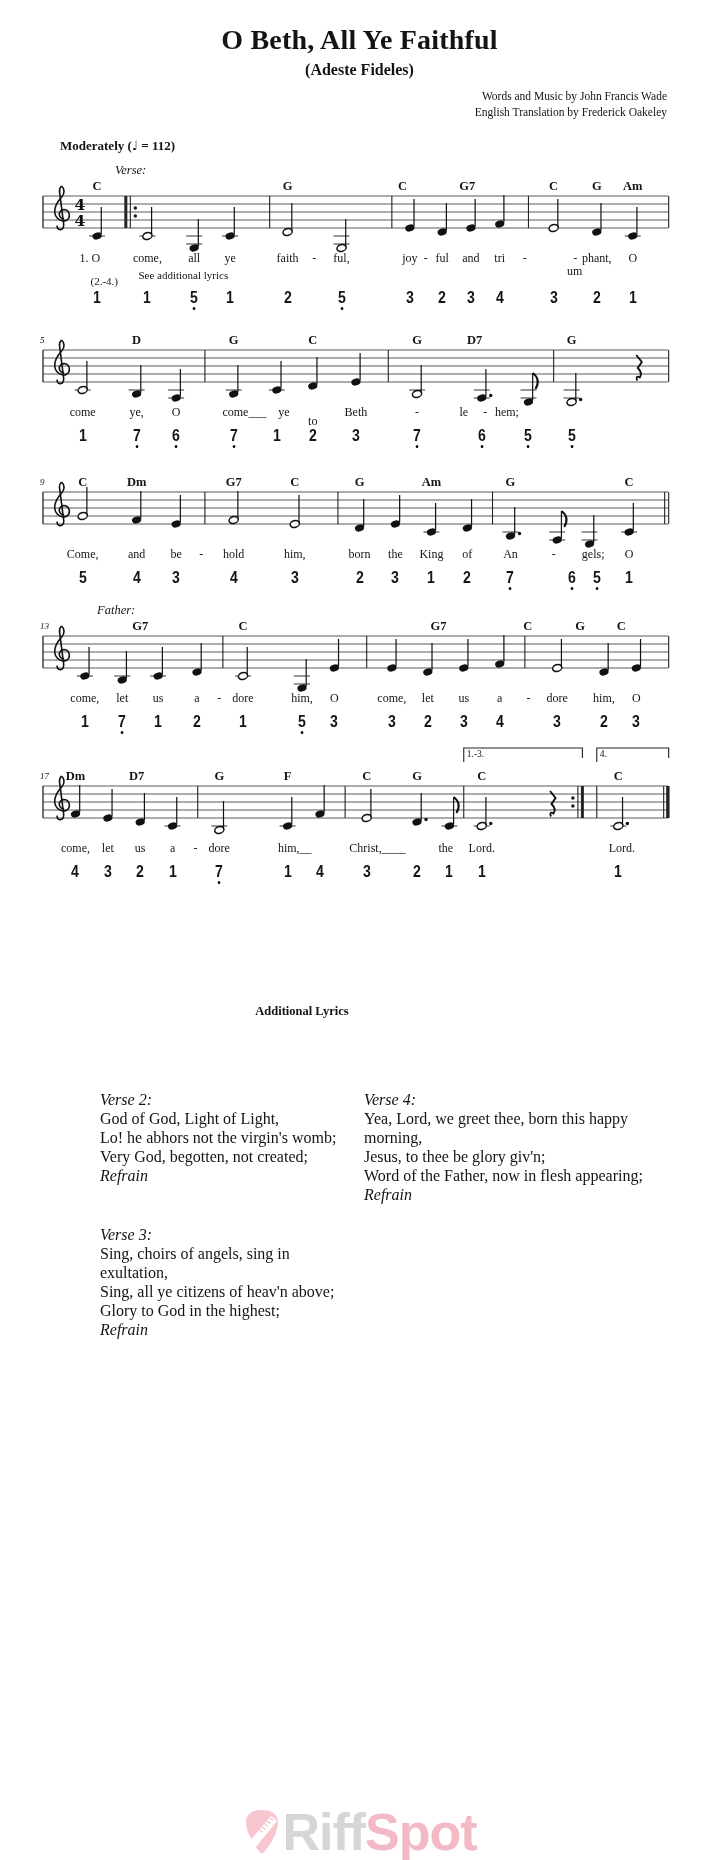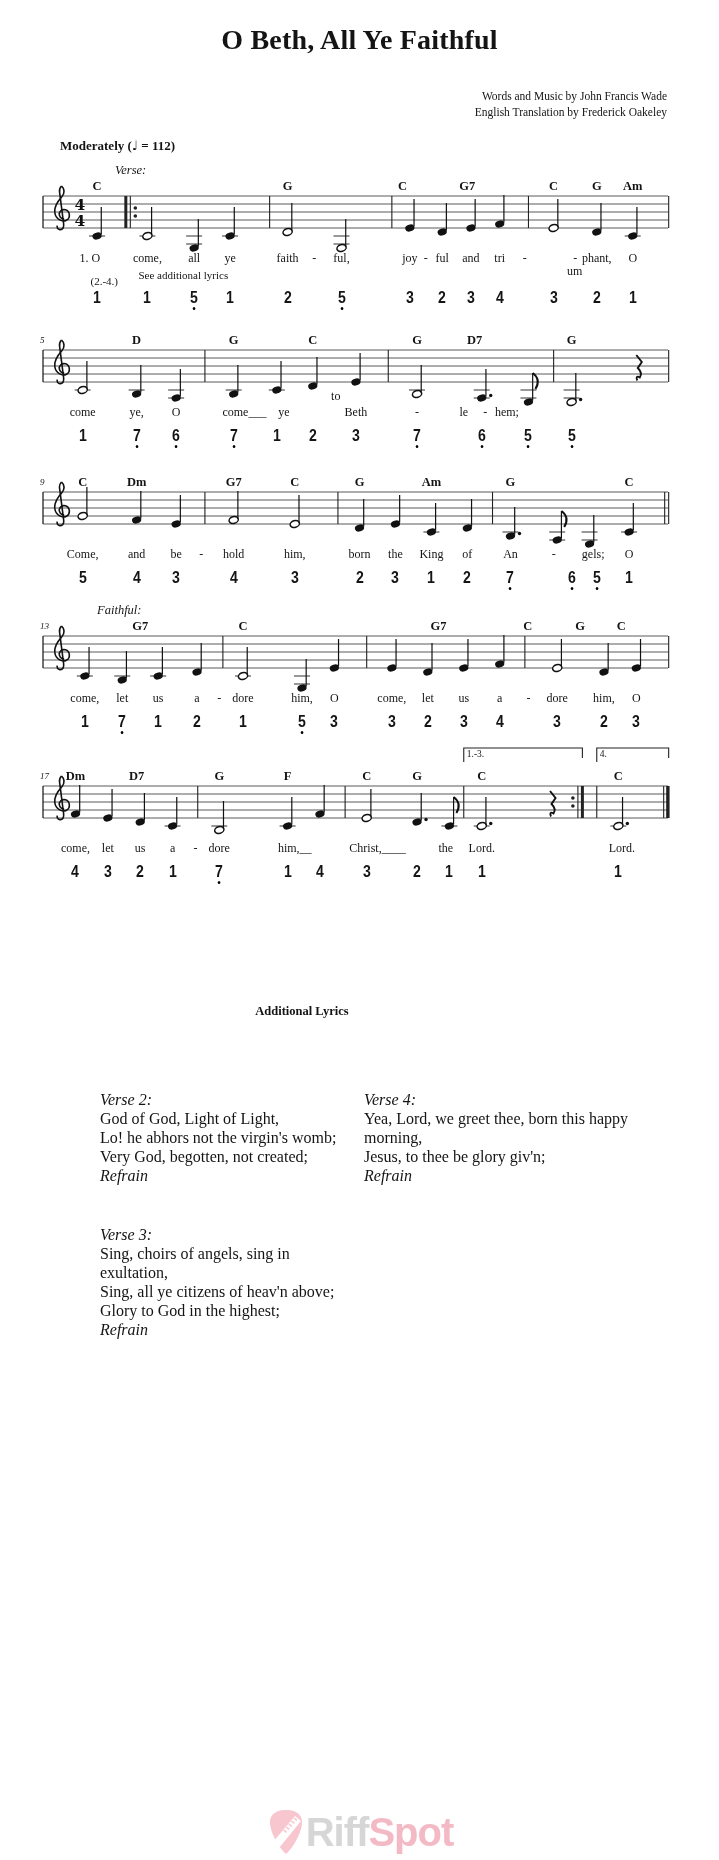--- a/index.html
+++ b/index.html
@@ -19,29 +19,30 @@
   .sublyr{font-size:11px;white-space:nowrap;}
   .sublyr.it{}
   .num{font-family:"Liberation Sans",sans-serif;font-weight:bold;font-size:16px;
        text-align:center;transform:translateX(-50%) scaleX(.88);line-height:16px;}
   .num .d{display:block;width:3px;height:3px;background:#000;border-radius:50%;margin:1px auto 0;}
   .endlab{font-size:9.5px;white-space:nowrap;}
   .addl-head{top:1004px;left:100px;width:404px;text-align:center;font-weight:bold;font-size:12.5px;}
   .vblock{margin-bottom:18px;font-size:16px;line-height:19px;margin-top:40px;}
   .vtitle,.vrefrain{font-style:italic;}
   .footer{top:1804px;left:0;width:100%;height:56px;display:flex;align-items:center;justify-content:center;}
-  .brand{font-family:"Liberation Sans",sans-serif;font-weight:bold;font-size:40px;letter-spacing:-1px;line-height:40px;}
+  .brand{font-family:"Liberation Sans",sans-serif;font-weight:bold;font-size:52px;letter-spacing:-1px;line-height:40px;}
   svg{display:block;}
 </style>
 </head>
 <body>
 
 <div class="page">
 
   <div class="abs title">O Beth, All Ye Faithful</div>
+  <div class="abs subtitle">(Adeste Fideles)</div>
 
   <div class="abs credits">
     <div>Words and Music by John Francis Wade</div>
     <div>English Translation by Frederick Oakeley</div>
   </div>
 
   <div class="abs tempo"><span>Moderately</span>&nbsp;<span>(</span><span class="note">♩</span>&nbsp;<span>= 112)</span></div>
 
   <div id="systems">
       <div class="abs" style="top: 150px; left: 0px;">
@@ -343,20 +344,21 @@
         <div>Sing, all ye citizens of heav'n above;</div>
         <div>Glory to God in the highest;</div>
         <div class="vrefrain">Refrain</div>
       </div>
     </div>
   <div class="abs" style="top:1050px;left:364px;width:300px;" id="addl-col-2">
       <div class="vblock">
         <div class="vtitle">Verse 4:</div>
         <div>Yea, Lord, we greet thee, born this happy morning,</div>
         <div>Jesus, to thee be glory giv'n;</div>
+        <div>Word of the Father, now in flesh appearing;</div>
         <div class="vrefrain">Refrain</div>
       </div>
     </div>
 
   <div class="abs footer">
     <svg width="40" height="48" viewBox="0 0 40 48">
       <path id="pickShape" d="M20 2 C30 1.5 37 7 36 16 C34.7 27 26 41 20 46 C14 41 5.3 27 4 16 C3 7 10 1.5 20 2 Z" fill="#f8c6cf"></path>
       <g id="pickSlash">
         <path d="M7 34 L29 8 L35 13 L13 40 Z" fill="#ffffff"></path>
         <path id="pickFrets" d="M28 10 l3 2.4 M25.4 13 l3 2.4 M22.8 16 l3 2.4 M20.2 19 l3 2.4 M17.6 22 l3 2.4" stroke-width="1.6" fill="none" stroke="#f8c6cf"></path>
@@ -410,21 +412,21 @@
     <div class="abs chord cx" style="left: 233.675px; top: 333px;">G</div>
     <div class="abs chord cx" style="left: 312.765px; top: 333px;">C</div>
     <div class="abs chord cx" style="left: 417.02px; top: 333px;">G</div>
     <div class="abs chord cx" style="left: 474.54px; top: 333px;">D7</div>
     <div class="abs chord cx" style="left: 571.605px; top: 333px;">G</div>
     <div class="abs lyr cx" style="left: 82.685px; top: 405px;">come</div>
     <div class="abs lyr cx" style="left: 136.61px; top: 405px;">ye,</div>
     <div class="abs lyr cx" style="left: 176.155px; top: 405px;">O</div>
     <div class="abs lyr cx" style="left: 244.46px; top: 405px;">come___</div>
     <div class="abs lyr cx" style="left: 284.005px; top: 405px;">ye</div>
-    <div class="abs lyr cx" style="left: 312.765px; top: 389px; margin-left: 23px;">to</div>
+    <div class="abs lyr cx" style="left: 312.765px; top: 414px;">to</div>
     <div class="abs lyr cx" style="left: 355.905px; top: 405px;">Beth</div>
     <div class="abs lyr cx" style="left: 417.02px; top: 405px;">-</div>
     <div class="abs lyr cx" style="left: 463.755px; top: 405px;">le</div>
     <div class="abs lyr cx" style="left: 485.325px; top: 405px;">-</div>
     <div class="abs lyr cx" style="left: 506.895px; top: 405px;">hem;</div>
     <div class="abs num" style="left: 82.685px; top: 428px;">1</div>
     <div class="abs num" style="left: 136.61px; top: 428px;">7<i class="d"></i></div>
     <div class="abs num" style="left: 176.155px; top: 428px;">6<i class="d"></i></div>
     <div class="abs num" style="left: 233.675px; top: 428px;">7<i class="d"></i></div>
     <div class="abs num" style="left: 276.815px; top: 428px;">1</div>
@@ -463,21 +465,21 @@
     <div class="abs num" style="left: 233.675px; top: 570px;">4</div>
     <div class="abs num" style="left: 294.79px; top: 570px;">3</div>
     <div class="abs num" style="left: 359.5px; top: 570px;">2</div>
     <div class="abs num" style="left: 395.45px; top: 570px;">3</div>
     <div class="abs num" style="left: 431.4px; top: 570px;">1</div>
     <div class="abs num" style="left: 467.35px; top: 570px;">2</div>
     <div class="abs num" style="left: 510.49px; top: 570px;">7<i class="d"></i></div>
     <div class="abs num" style="left: 571.605px; top: 570px;">6<i class="d"></i></div>
     <div class="abs num" style="left: 596.77px; top: 570px;">5<i class="d"></i></div>
     <div class="abs num" style="left: 629.125px; top: 570px;">1</div>
-    <div class="abs seclabel" style="left: 97.065px; top: 603px;">Faithful:</div>
+    <div class="abs seclabel" style="left: 97.065px; top: 603px;">Father:</div>
     <div class="abs mnum" style="left: 40px; top: 621px;">13</div>
     <div class="abs chord cx" style="left: 140.205px; top: 619px;">G7</div>
     <div class="abs chord cx" style="left: 243.022px; top: 619px;">C</div>
     <div class="abs chord cx" style="left: 438.59px; top: 619px;">G7</div>
     <div class="abs chord cx" style="left: 527.746px; top: 619px;">C</div>
     <div class="abs chord cx" style="left: 580.233px; top: 619px;">G</div>
     <div class="abs chord cx" style="left: 621.216px; top: 619px;">C</div>
     <div class="abs lyr cx" style="left: 84.842px; top: 691px;">come,</div>
     <div class="abs lyr cx" style="left: 122.23px; top: 691px;">let</div>
     <div class="abs lyr cx" style="left: 158.18px; top: 691px;">us</div>

